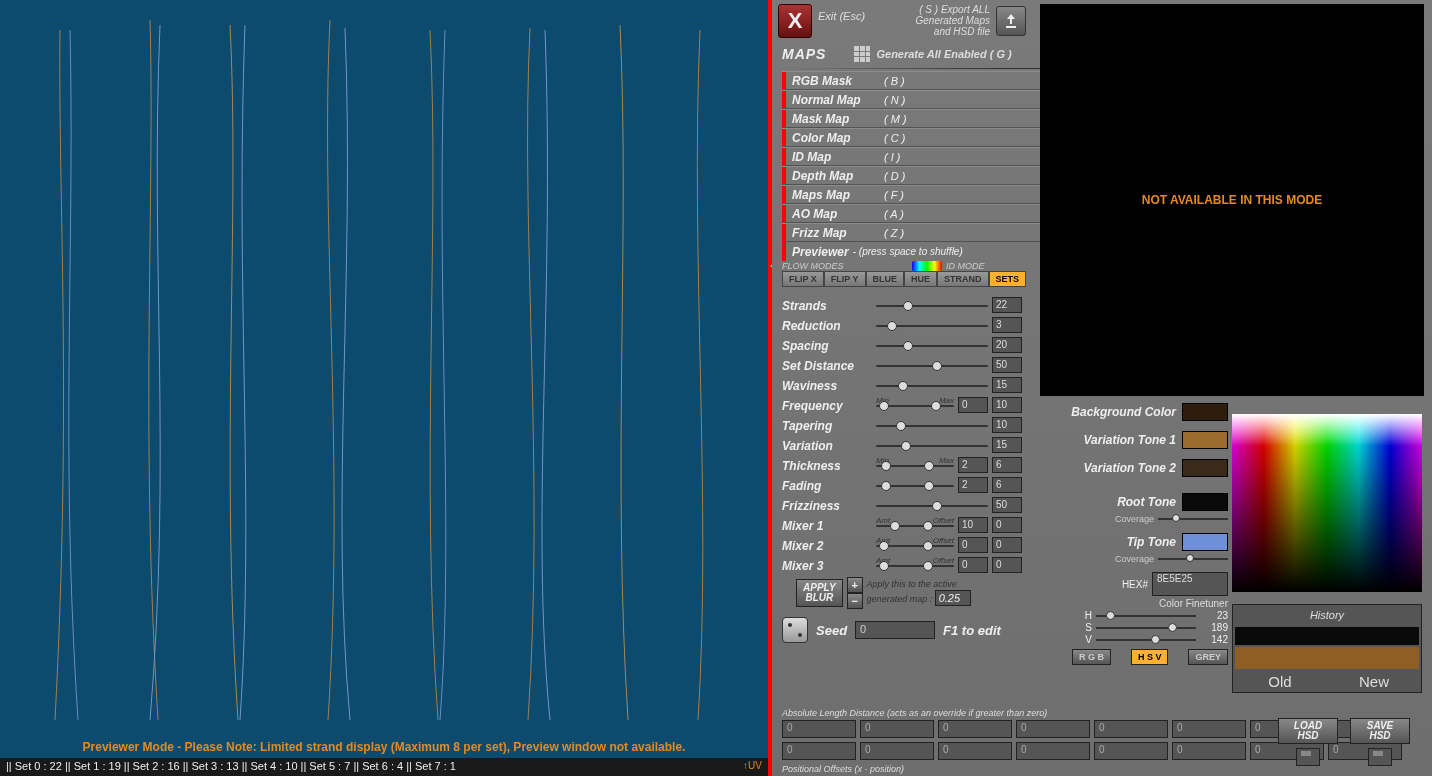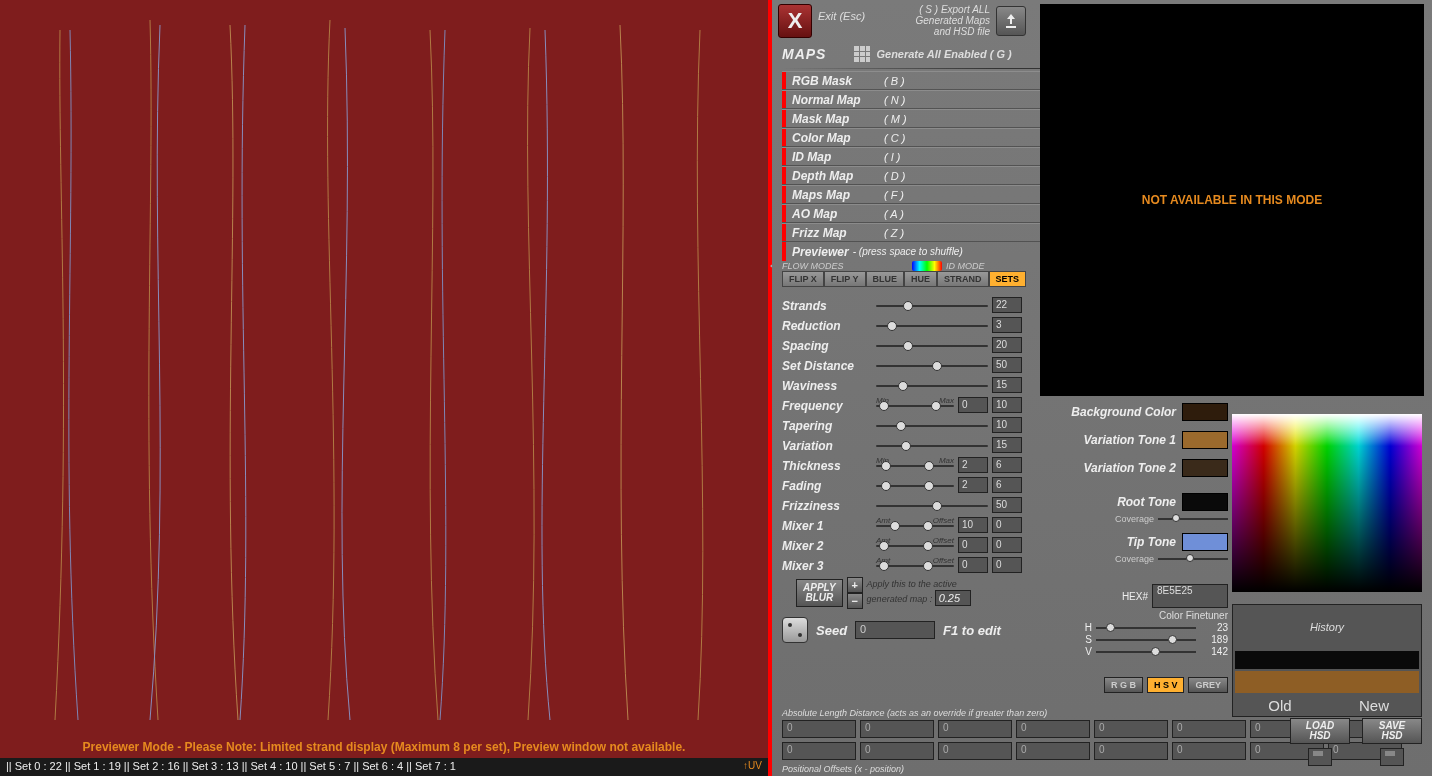--- a/index.html
+++ b/index.html
@@ -1,17 +1,17 @@
 <!DOCTYPE html>
 <html><head>
 <meta charset="utf-8">
 <style>
   * { box-sizing: border-box; margin: 0; padding: 0; }
   body { background: #000; font-family: Arial, Helvetica, sans-serif; font-size: 11px; color: #ccc; width: 1432px; height: 776px; overflow: hidden; position: relative; }
-  .viewport { position: absolute; left: 0; top: 0; width: 768px; height: 776px; background: #7f1d1d; }
+  .viewport { position: absolute; left: 0; top: 0; width: 768px; height: 776px; background: #0c4a6e; }
   .divider { position: absolute; left: 768px; top: 0; width: 4px; height: 776px; background: #ff0000; }
   .divider-handle { position: absolute; left: 762px; top: 260px; width: 16px; height: 12px; }
   .divider-handle::before { content: ""; display: block; border-top: 6px solid transparent; border-bottom: 6px solid transparent; border-right: 8px solid #aaa; margin-left: -2px; }
   .panel { position: absolute; left: 772px; top: 0; width: 660px; height: 776px; background: linear-gradient(#7a7a7a,#6e6e6e); }
   .preview-note { position: absolute; left: 0; bottom: 22px; width: 768px; text-align: center; color: #e68a1f; font-size: 12px; font-weight: bold; }
   .status-bar { position: absolute; left: 0; bottom: 0; width: 768px; height: 18px; background: #1a1a1a; color: #eee; padding: 2px 6px; font-size: 11px; display:flex; justify-content:space-between; }
   .status-bar .uv { color:#e68a1f; font-size:10px; }
   
   .topbar { display:flex; align-items:flex-start; padding:4px 6px; gap:6px; }
   .close-btn { width:34px; height:34px; background:linear-gradient(#a33,#611); border:1px solid #300; color:#eee; font-size:22px; font-weight:bold; display:flex; align-items:center; justify-content:center; border-radius:3px; }
@@ -64,59 +64,59 @@
   
   .seed-row { display:flex; align-items:center; gap:8px; padding:4px 10px;}
   .dice { width:26px; height:26px; background:linear-gradient(#ddd,#999); border:1px solid #333; border-radius:4px; position:relative;}
   .dice::before,.dice::after{content:"";position:absolute;width:4px;height:4px;background:#333;border-radius:50%;}
   .dice::before{left:5px;top:5px;}
   .dice::after{right:5px;bottom:5px;}
   .seed-lbl { color:#eee; font-style:italic; font-weight:bold; font-size:13px;}
   .seed-val { width:80px; height:18px; background:#555; border:1px solid #222; color:#ccc; padding:1px 4px;}
   .f1 { color:#eee; font-style:italic; font-weight:bold; font-size:13px;}
   
-  .abs-section { padding:2px 10px; position:absolute; bottom:0; left:0; right:0;}
+  .abs-section { padding:2px 10px; position:absolute; bottom:0; left:0; right:12px;}
   .abs-lbl { font-size:9px; color:#ddd; font-style:italic;}
   .abs-row { display:flex; gap:4px; margin:2px 0 4px 0;}
   .abs-box { width:74px; height:18px; background:#555; border:1px solid #222; color:#aaa; padding:1px 4px; font-size:10px;}
   .load-save { display:flex; flex-direction:column; gap:2px; align-items:center;}
   .ls-btn { width:60px; background:linear-gradient(#888,#555); border:1px solid #222; color:#eee; font-size:10px; font-weight:bold; font-style:italic; text-align:center; padding:2px 0; line-height:1;}
   .floppy { width:24px; height:18px; background:#555; border:1px solid #222; margin-top:2px; position:relative;}
   .floppy::after{content:"";position:absolute;left:4px;top:2px;width:10px;height:5px;background:#888;}
   
   .color-section { position:absolute; left:268px; top:400px; width:384px; }
   .cs-left { width:188px; float:left;}
   .cs-row { display:flex; align-items:center; justify-content:flex-end; gap:6px; height:24px; margin-bottom:4px;}
   .cs-row .cl { color:#eee; font-style:italic; font-weight:bold; font-size:12px; text-align:right;}
   .swatch { width:46px; height:18px; border:1px solid #000;}
   .cov-row { display:flex; align-items:center; justify-content:flex-end; gap:4px; font-size:9px; color:#ccc; margin-top:-4px; margin-bottom:6px;}
   .cov-track { width:70px; height:8px; position:relative;}
   .cov-track::before{content:"";position:absolute;left:0;right:0;top:3px;height:2px;background:#333;}
   .cov-thumb{position:absolute;top:-1px;width:8px;height:8px;background:#ddd;border:1px solid #333;border-radius:50%;}
-  .hex-row { display:flex; align-items:center; justify-content:flex-end; gap:4px; font-size:10px; color:#eee; margin-top:20px;}
+  .hex-row { display:flex; align-items:center; justify-content:flex-end; gap:4px; font-size:10px; color:#eee; margin-top:8px;}
   .hex-val { width:76px; height:24px; background:#555; border:1px solid #222; color:#ddd; padding:0 4px; font-size:10px;}
   .ft-lbl { text-align:right; font-size:10px; color:#ddd; margin-top:2px;}
   .hsv-row { display:flex; align-items:center; justify-content:flex-end; gap:4px; font-size:10px; color:#eee; margin:1px 0;}
   .hsv-row .lt { width:12px; text-align:right;}
   .hsv-track { width:100px; height:10px; position:relative;}
   .hsv-track::before{content:"";position:absolute;left:0;right:0;top:4px;height:2px;background:#333;}
   .hsv-thumb{position:absolute;top:0;width:9px;height:9px;background:#ddd;border:1px solid #333;border-radius:50%;}
-  .cs-modes { display:flex; gap:4px; justify-content:flex-end; margin-top:20px;align-items:flex-end;}
+  .cs-modes { display:flex; gap:20px; justify-content:flex-end; margin-top:4px;align-items:flex-end;}
   .cm-btn { background:linear-gradient(#888,#555); border:1px solid #222; color:#ccc; font-size:9px; padding:2px 6px; font-weight:bold;}
   .cm-btn.active { background:#ffb030; color:#000;}
   
   .picker { position:absolute; left:460px; top:414px; width:190px;}
   .picker-grad { width:190px; height:178px; background:
     linear-gradient(to bottom, rgba(255,255,255,0) 0%, rgba(0,0,0,1) 100%),
     linear-gradient(to right, #ff00ff, #ff0000, #ffff00, #00ff00, #00ffff, #0000ff, #ff00ff);
     position:relative;
   }
   .picker-grad::before { content:""; position:absolute; inset:0; background:linear-gradient(to bottom, rgba(255,255,255,1) 0%, rgba(255,255,255,0) 18%);}
   .history-box { margin-top:12px; border:1px solid #222; background:#555;}
-  .history-hdr { text-align:center; font-size:11px; color:#ddd; padding:16px; font-style:italic;}
+  .history-hdr { text-align:center; font-size:11px; color:#ddd; padding:4px; font-style:italic;}
   .history-strip { height:18px; background:#0a0a0a; margin:2px;}
   .cur-strip { height:22px; background:#8E5E25; margin:2px;}
   .oldnew { display:flex; font-size:15px; color:#ddd;}
   .oldnew div { flex:1; text-align:center; padding:2px;}
   
   .hair { position:absolute; inset:0; }
   .hair svg { width:100%; height:100%; }
 </style>
 </head>
 <body>

